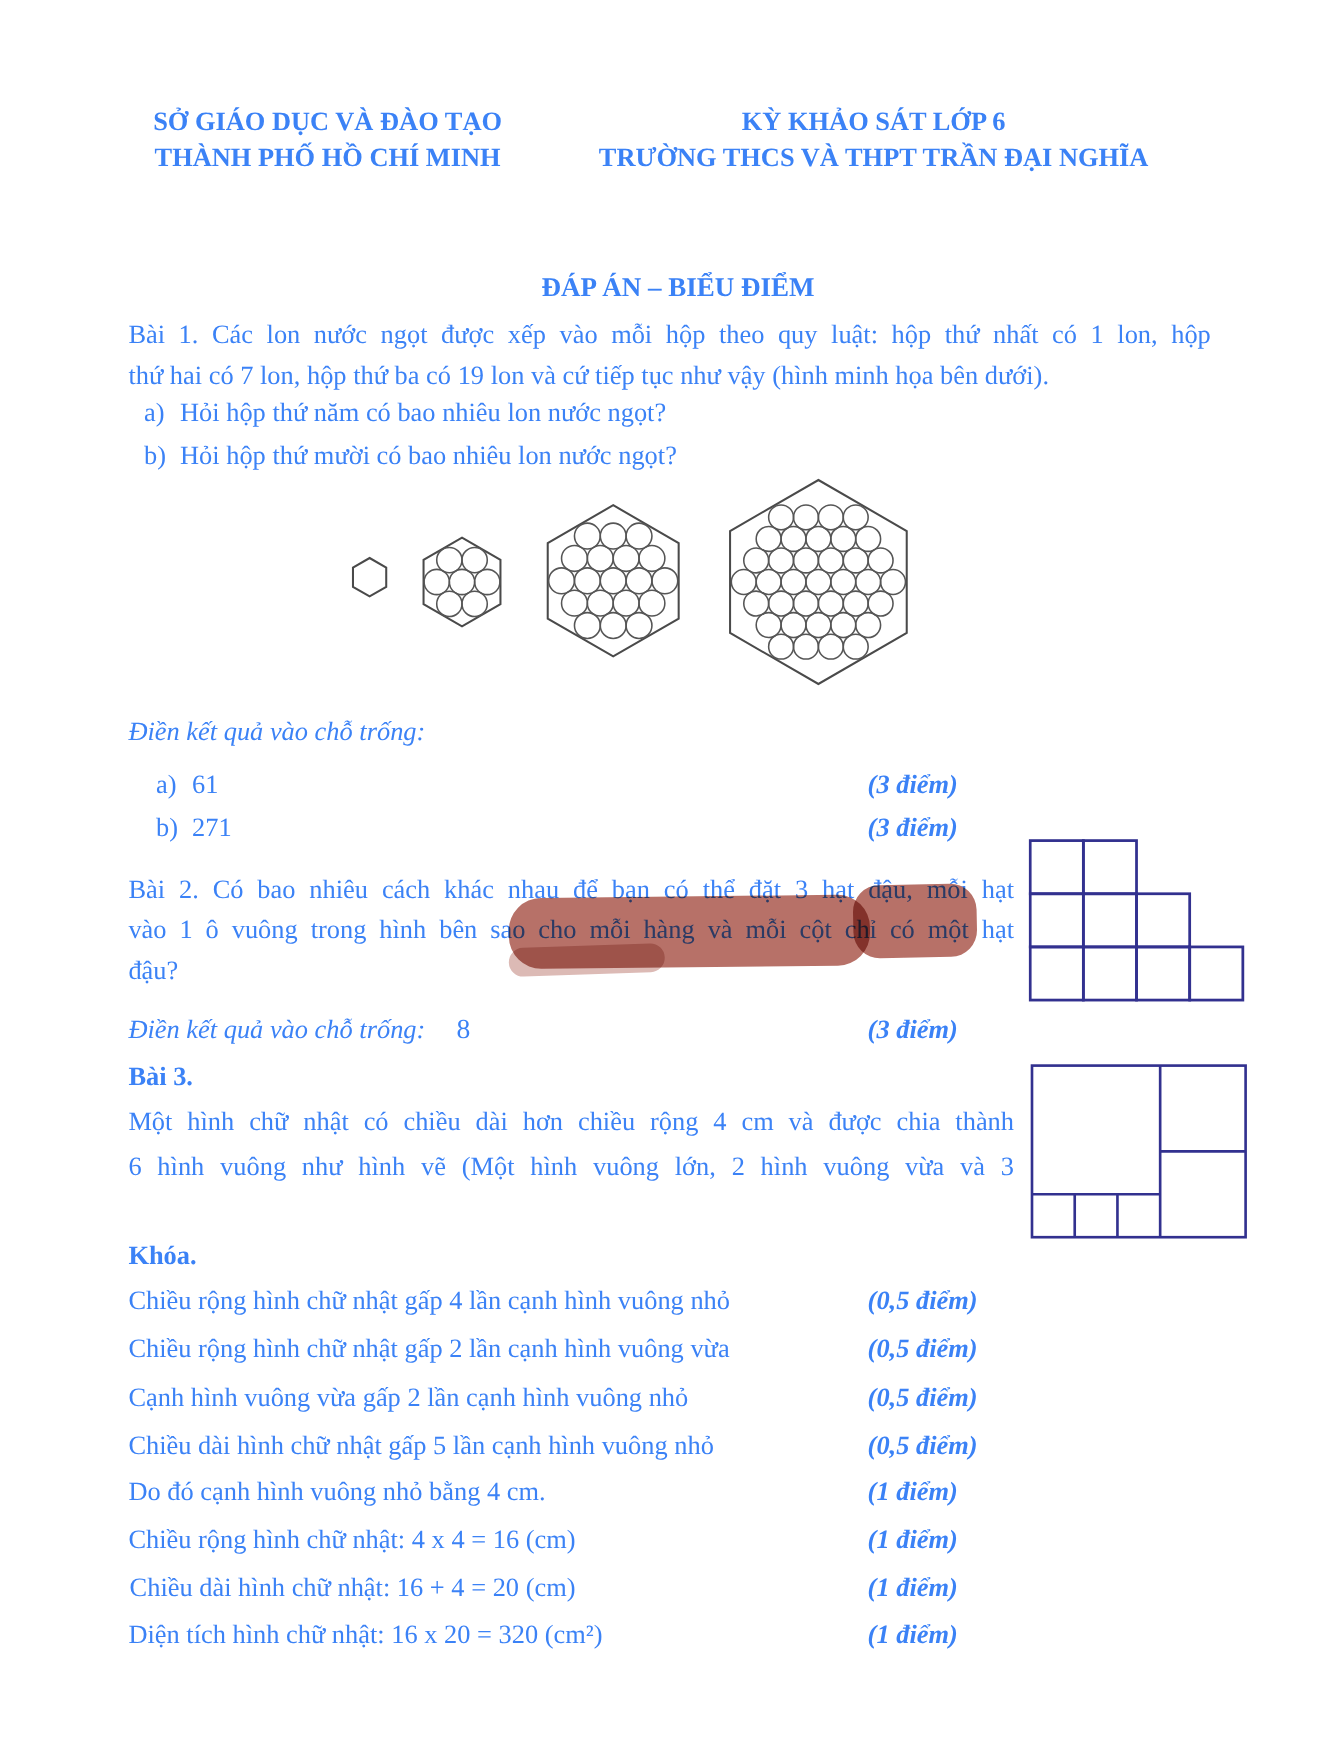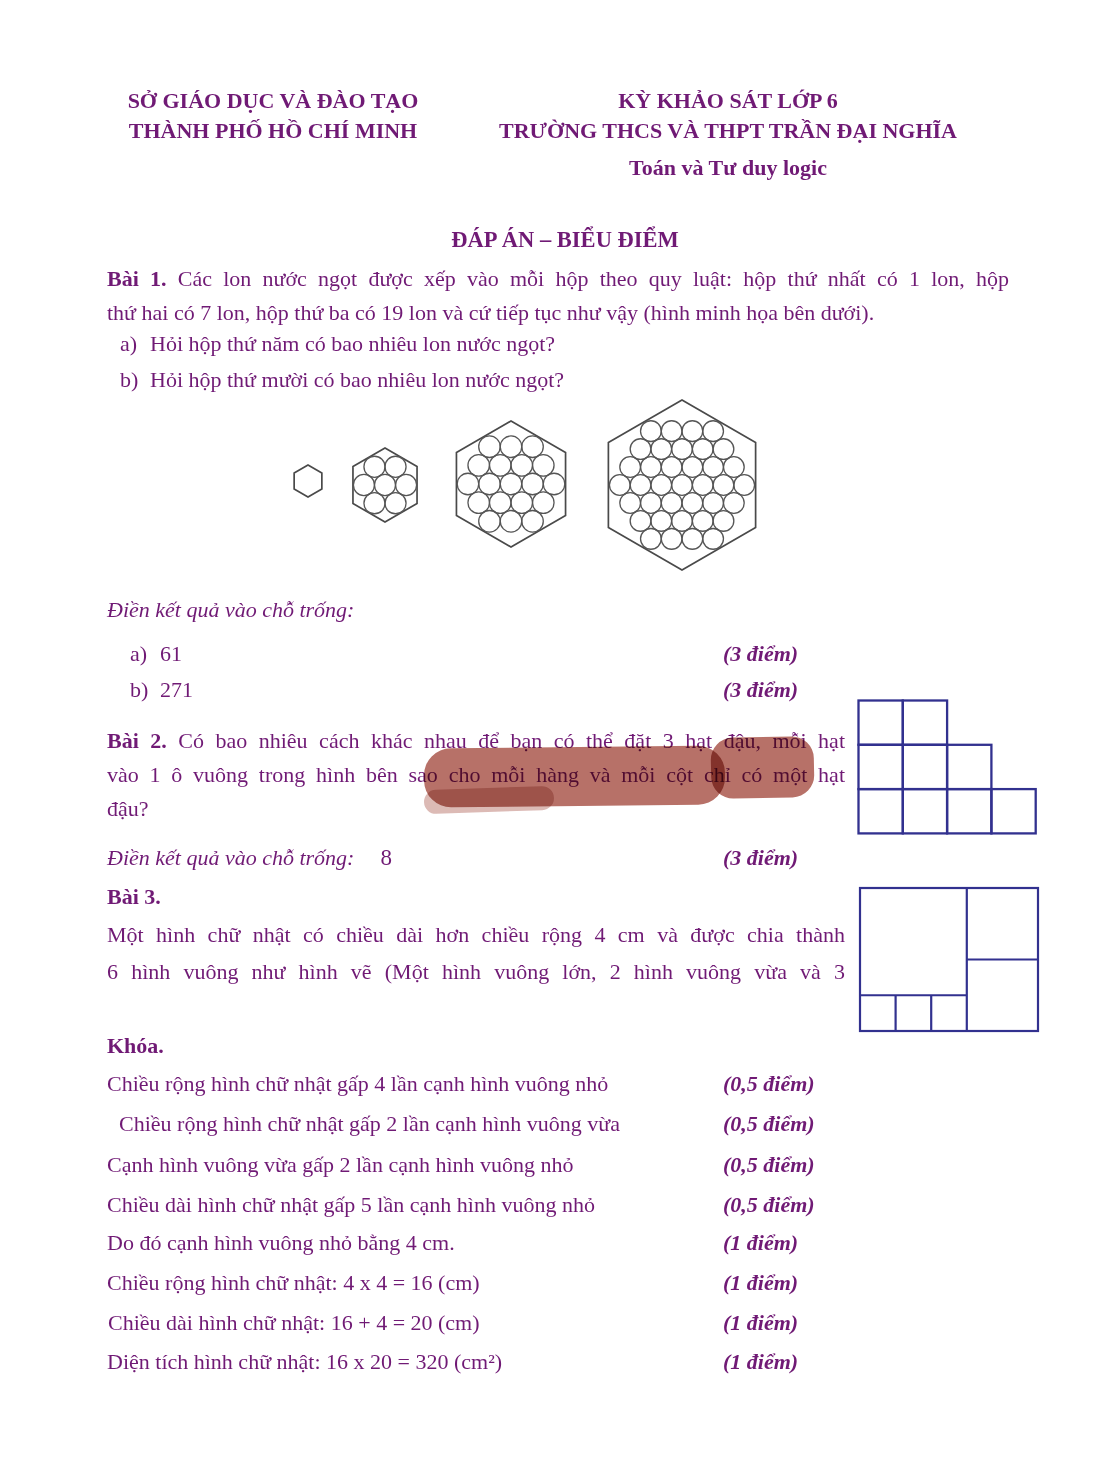--- a/index.html
+++ b/index.html
@@ -1,28 +1,28 @@
 <!DOCTYPE html>
 <html lang="vi"><head>
 <meta charset="utf-8">
 <style>
   html,body { margin:0; padding:0; background:#ffffff; }
   .page {
     position:relative; width:1120px; height:1464px; background:#ffffff;
     font-family:"Liberation Serif","DejaVu Serif",serif;
-    color:#701a75; font-size:22px; overflow:hidden;
+    color:#3b82f6; font-size:22px; overflow:hidden;
   }
   .hdr { position:absolute; font-weight:bold; text-align:center; white-space:nowrap; }
   .hdr-line { line-height:30px; }
   .doc-title { position:absolute; left:8px; width:1114px; text-align:center;
                font-weight:bold; font-size:22.5px; }
   .par { position:absolute; line-height:34px; }
   .par-line { text-align:justify; text-align-last:justify; }
   .par-line.last { text-align-last:left; }
-  .lead { font-weight:bold; }
+  .lead { font-weight:normal; }
   .row { position:absolute; left:0; width:1120px; line-height:28px; }
   .row .lbl { position:absolute; left:130px; }
   .row .txt { position:absolute; left:160px; }
   .q-row .lbl { left:120px; }
   .q-row .txt { left:150px;text-align:center; }
   .pts { position:absolute; left:723px; font-weight:bold; font-style:italic; white-space:nowrap; }
   .fill-label { position:absolute; left:107px; font-style:italic; white-space:nowrap; }
   .fill-value { font-style:normal; font-size:23px; padding-left:26px; }
   .sec-head { position:absolute; left:107px; font-weight:bold; white-space:nowrap; }
   .fig { position:absolute; }
@@ -33,21 +33,20 @@
 
 <div class="page">
 
   <div class="hdr" style="left:107px; top:86px; width:332px;">
     <div class="hdr-line">SỞ GIÁO DỤC VÀ ĐÀO TẠO</div>
     <div class="hdr-line">THÀNH PHỐ HỒ CHÍ MINH</div>
   </div>
   <div class="hdr" style="left:448px; top:86px; width:560px;">
     <div class="hdr-line">KỲ KHẢO SÁT LỚP 6</div>
     <div class="hdr-line">TRƯỜNG THCS VÀ THPT TRẦN ĐẠI NGHĨA</div>
-    <div class="hdr-line" style="margin-top:7px;">Toán và Tư duy logic</div>
   </div>
   <div class="doc-title" style="top:227px;">ĐÁP ÁN – BIỂU ĐIỂM</div>
 
   <div class="par" style="left:107px; top:262px; width:902px;">
       <div class="par-line"><span class="lead">Bài 1. </span>Các lon nước ngọt được xếp vào mỗi hộp theo quy luật: hộp thứ nhất có 1 lon, hộp</div>
       <div class="par-line last">thứ hai có 7 lon, hộp thứ ba có 19 lon và cứ tiếp tục như vậy (hình minh họa bên dưới).</div>
     </div>
   <div id="p1-questions">
       <div class="row q-row" style="top: 330px;">
         <span class="lbl">a)</span>
@@ -183,21 +182,21 @@
       <line x1="73.2" y1="109.25" x2="73.2" y2="145" stroke="#32318f" stroke-width="2.2"></line>
     </svg>
 
   <div class="sec-head" style="top:1033px;">Khóa.</div>
   <div id="solution-rows">
       <div class="row " style="top: 1070px;">
         <span class="txt" style="left: 107px;">Chiều rộng hình chữ nhật gấp 4 lần cạnh hình vuông nhỏ</span>
         <span class="pts">(0,5 điểm)</span>
       </div>
       <div class="row " style="top: 1110px;">
-        <span class="txt" style="left: 119px;">Chiều rộng hình chữ nhật gấp 2 lần cạnh hình vuông vừa</span>
+        <span class="txt" style="left: 107px;">Chiều rộng hình chữ nhật gấp 2 lần cạnh hình vuông vừa</span>
         <span class="pts">(0,5 điểm)</span>
       </div>
       <div class="row " style="top: 1151px;">
         <span class="txt" style="left: 107px;">Cạnh hình vuông vừa gấp 2 lần cạnh hình vuông nhỏ</span>
         <span class="pts">(0,5 điểm)</span>
       </div>
       <div class="row " style="top: 1191px;">
         <span class="txt" style="left: 107px;">Chiều dài hình chữ nhật gấp 5 lần cạnh hình vuông nhỏ</span>
         <span class="pts">(0,5 điểm)</span>
       </div>

